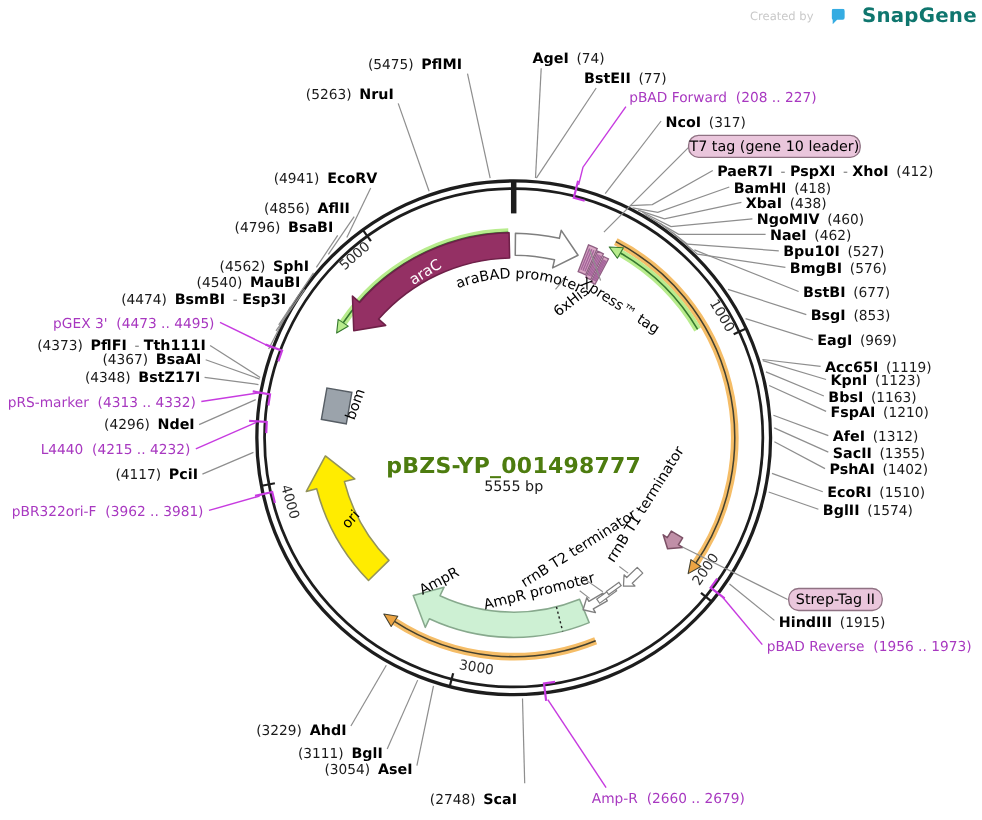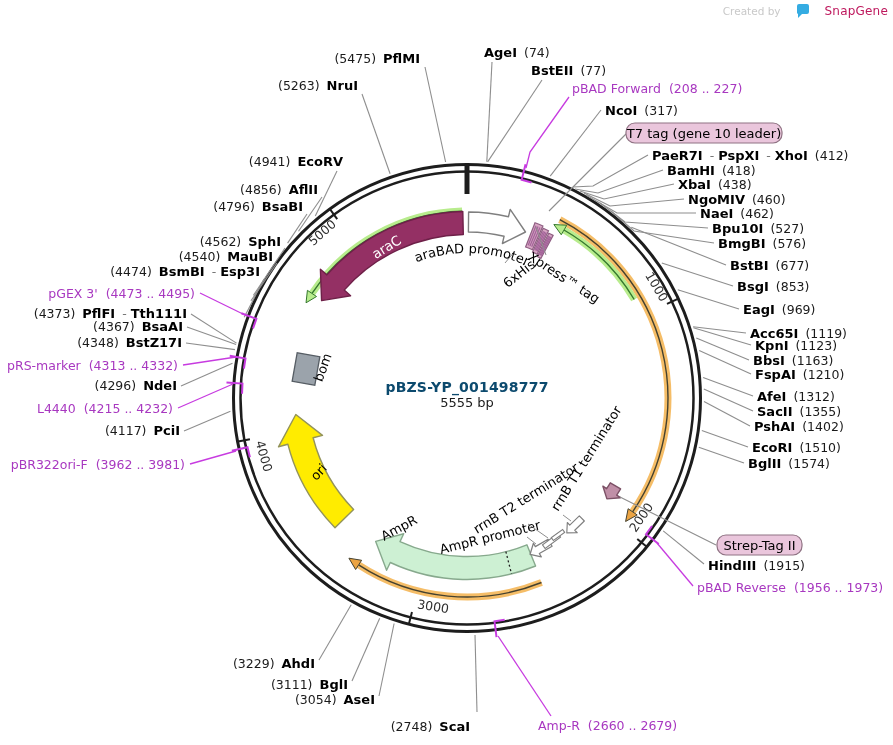--- a/index.html
+++ b/index.html
@@ -3,25 +3,25 @@
 <meta charset="utf-8">
 <style>
   html,body{margin:0;padding:0;background:#fff;}
   body{width:893px;height:745px;position:relative;overflow:hidden;
        font-family:"DejaVu Sans","Liberation Sans",sans-serif;}
   .stage{position:absolute;inset:0;}
   svg#map{position:absolute;left:0;top:0;
           font-family:"DejaVu Sans","Liberation Sans",sans-serif;}
   .title-block{position:absolute;left:467px;top:379px;transform:translateX(-50%);
                text-align:center;white-space:nowrap;}
-  .ptitle{font-size:14px;font-weight:bold;color:#0c4a6e;letter-spacing:.2px;}
+  .ptitle{font-size:20px;font-weight:bold;color:#4d7c0f;letter-spacing:.2px;margin-top:32px;}
   .psize{font-size:13px;color:#1a1a1a;margin-top:0;}
   .watermark{position:absolute;top:4px;right:5px;display:flex;align-items:center;gap:16px;}
   .wm-created{color:#c9c9c9;font-size:10.5px;}
-  .wm-brand{color:#be185d;font-size:12px;font-weight:normal;letter-spacing:.2px;}
+  .wm-brand{color:#0f766e;font-size:18px;font-weight:bold;letter-spacing:.2px;}
   .wm-logo{display:inline-flex;}
 </style>
 </head>
 <body>
 
 <div class="stage">
   <svg id="map" width="893" height="745" viewBox="0 0 893 745">
       <path d="M559.8,219.7 A201,201 0 0 1 632.6,511.8" stroke="#f5bd67" stroke-width="7" fill="none"></path>
       <path d="M559.8,219.7 A201,201 0 0 1 632.6,511.8" stroke="#44412f" stroke-width="1.4" fill="none"></path>
       <polygon points="637.1820579504463,514.962887924978 628.1166698756041,508.7324193188048 625.6059010517728,521.4713252198876" fill="#eca443" stroke="#44412f" stroke-width="1" stroke-linejoin="round"></polygon>

